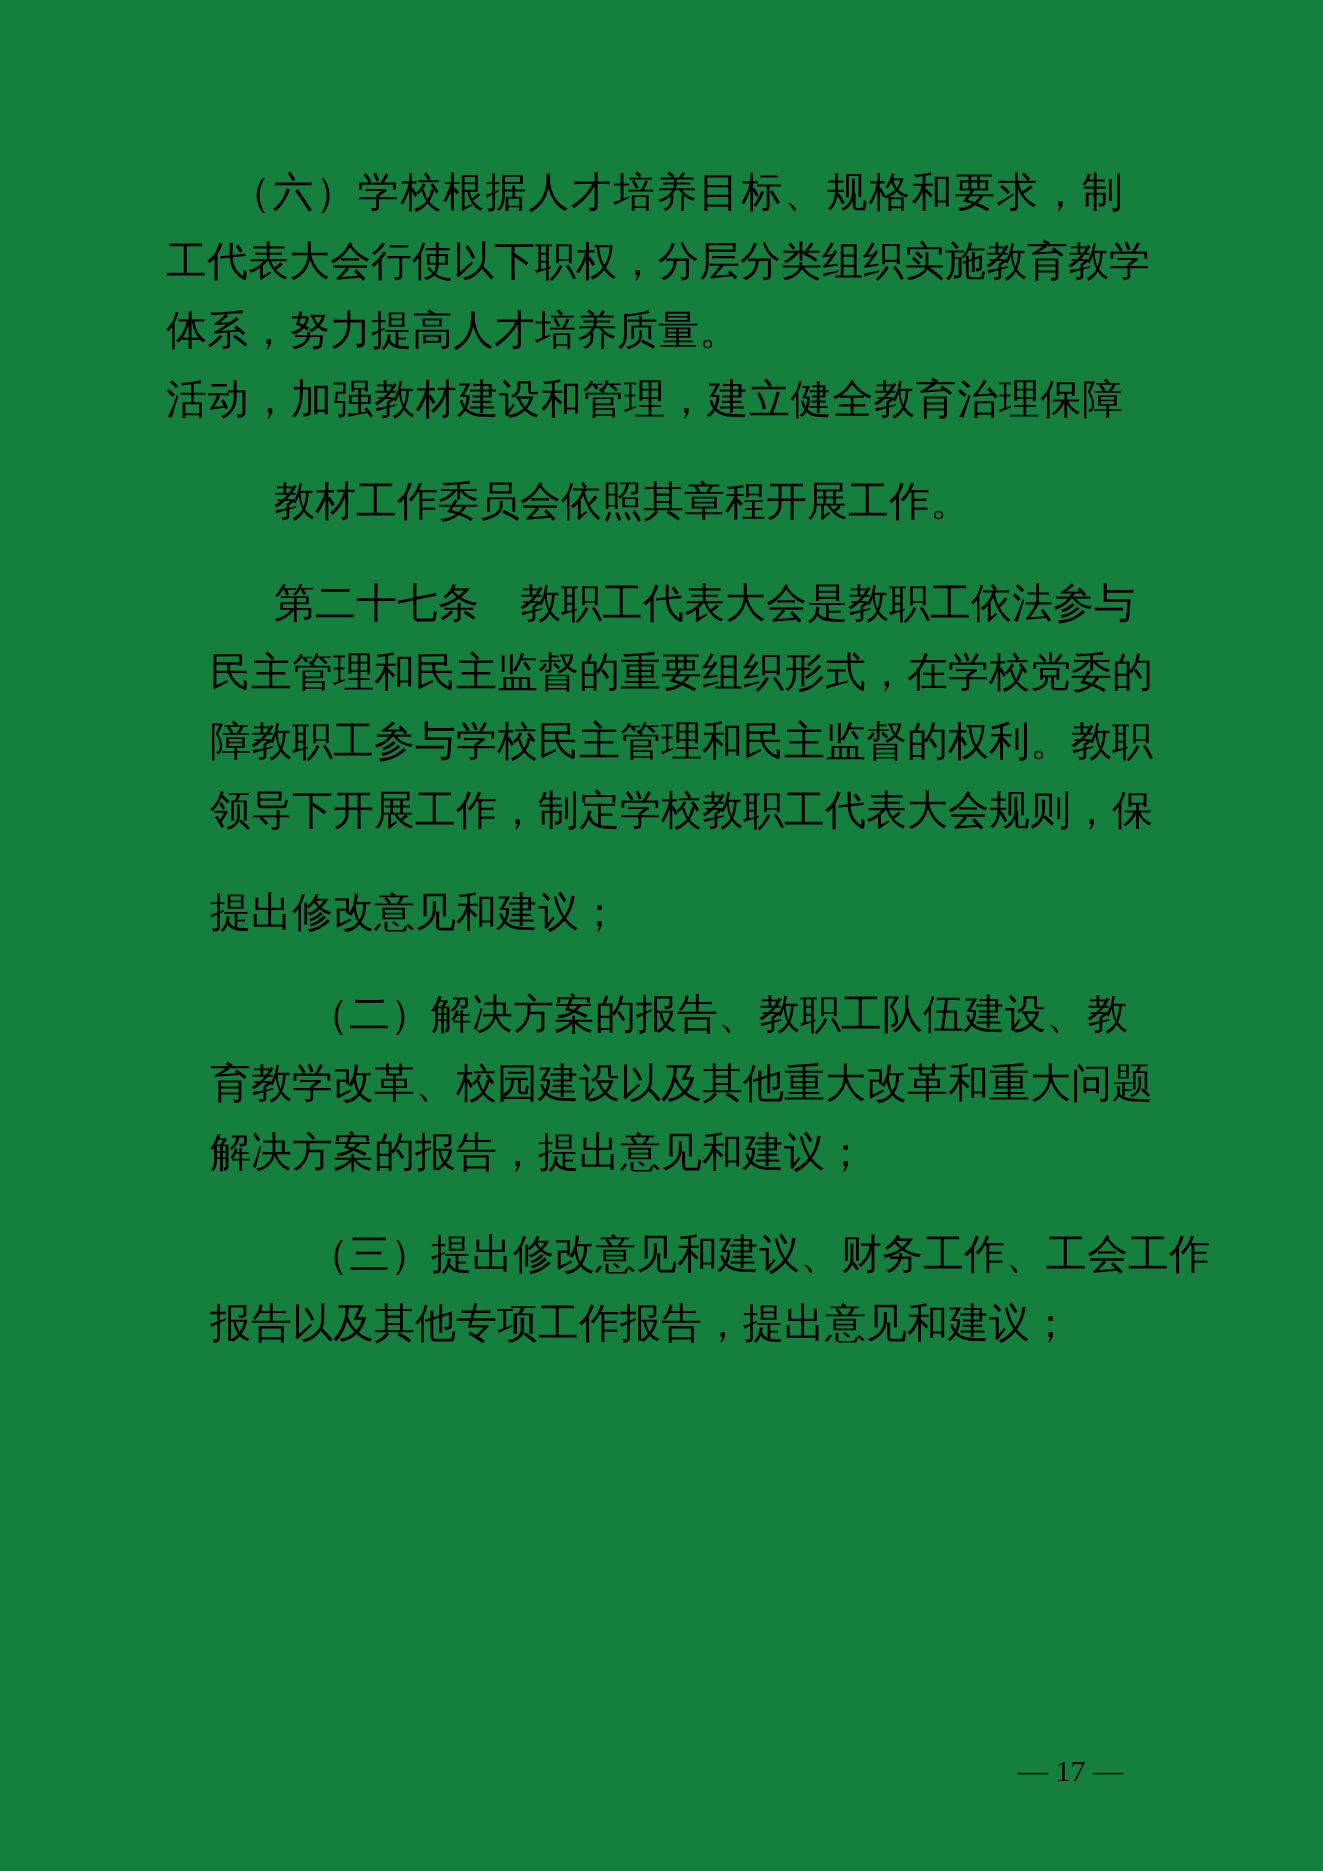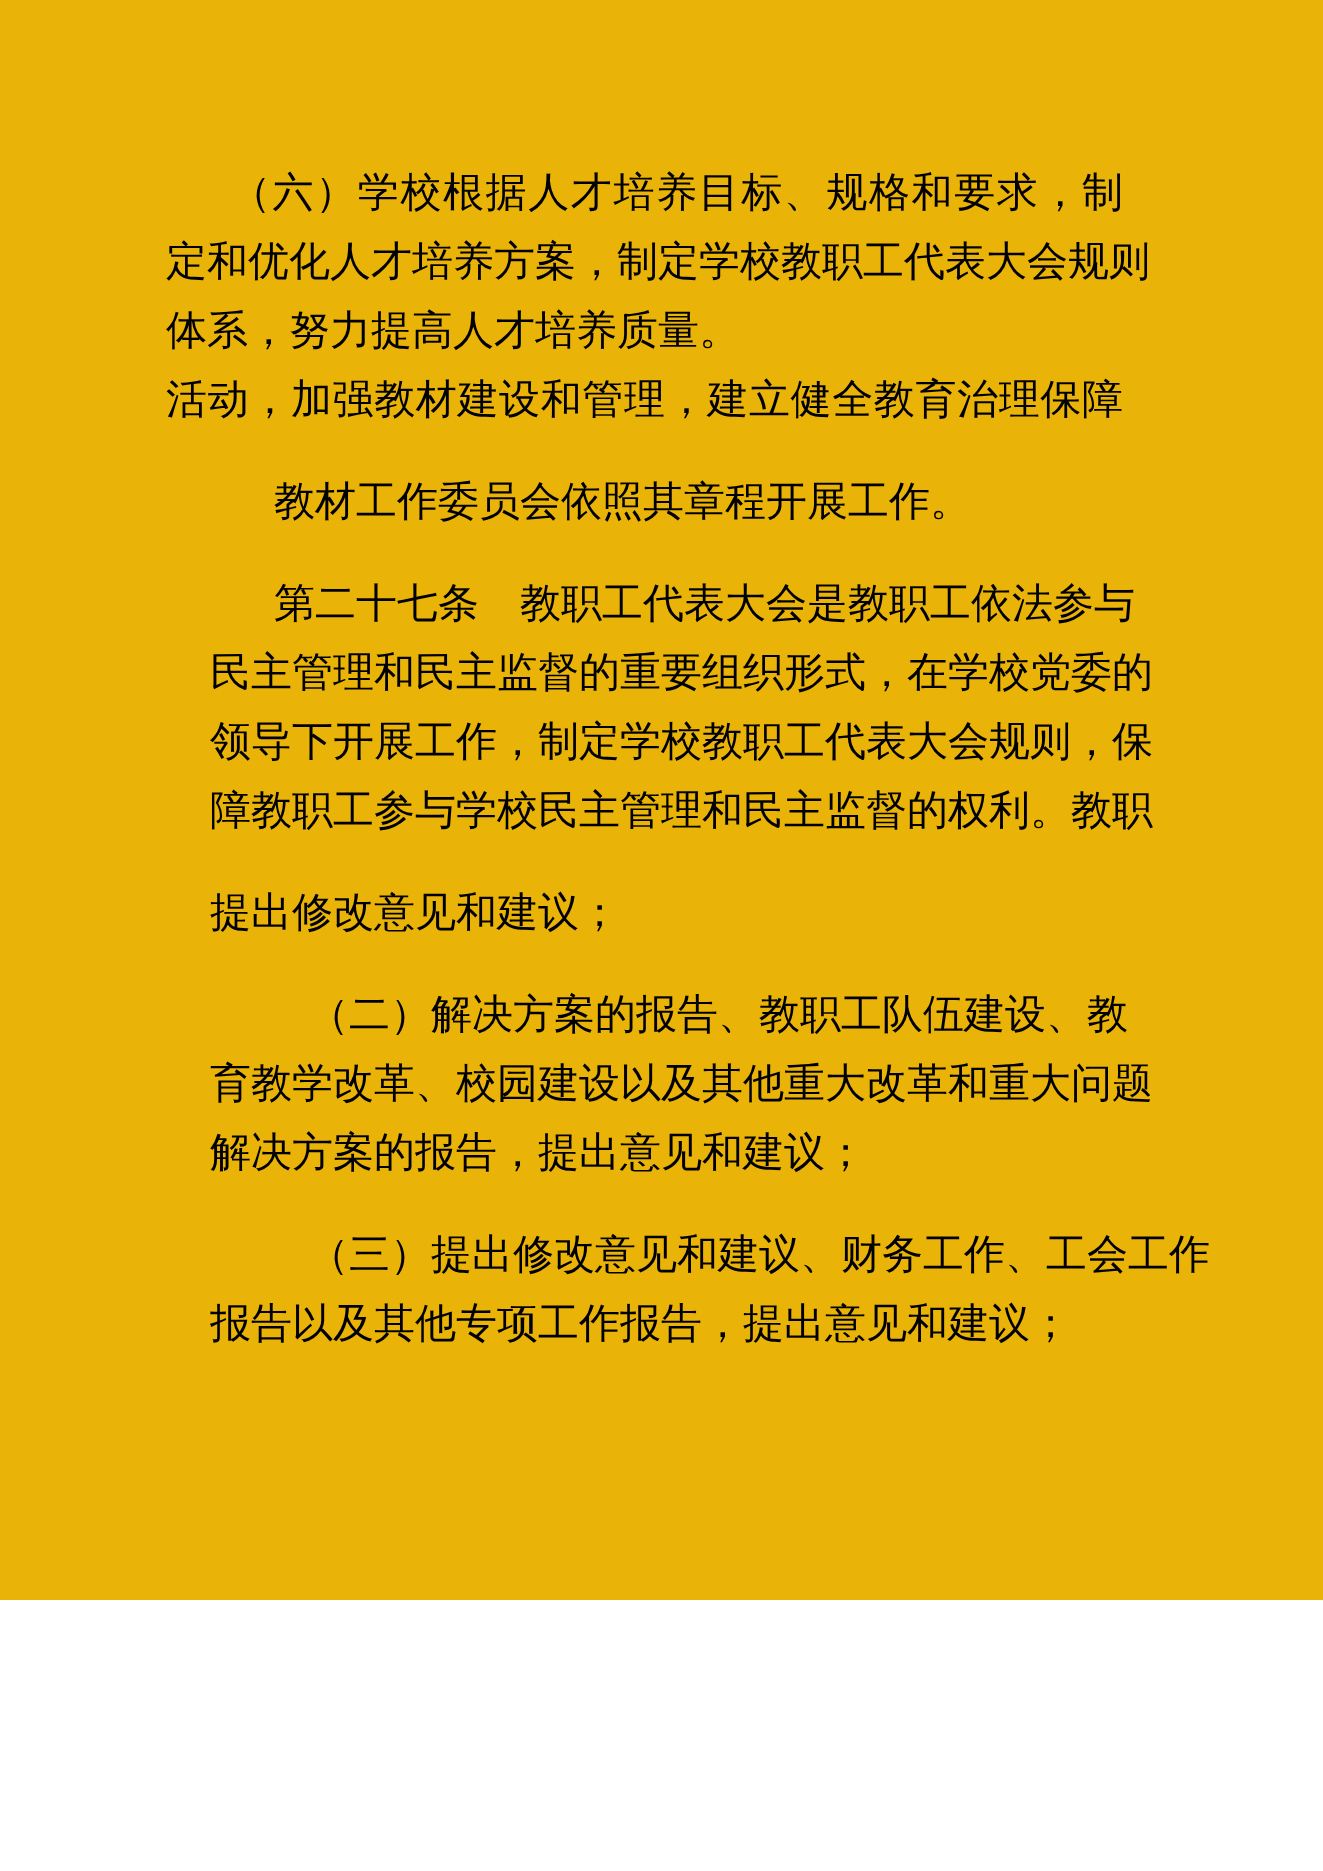--- a/index.html
+++ b/index.html
@@ -10,22 +10,22 @@
   body {
     width: 1323px;
     height: 1871px;
     font-family: "Liberation Serif", "DejaVu Serif", serif;
     color: #000000;
     position: relative;
   }
   .page {
     position: relative;
     width: 1323px;
-    height: 1600px;
-    background: #eab308;
+    height: 1871px;
+    background: #15803d;
     overflow: hidden;
   }
   .content {
     position: absolute;
     left: 166px;
     top: 158px;
     width: 957px;
   }
   .para {
     margin: 0;
@@ -61,34 +61,34 @@
   }
 </style>
 </head>
 <body>
 
 <div class="page">
   <div class="content">
 
     <div class="para">
       <div class="line indent-sm">（六）学校根据人才培养目标、规格和要求，制</div>
-      <div class="line">定和优化人才培养方案，制定学校教职工代表大会规则</div>
+      <div class="line">工代表大会行使以下职权，分层分类组织实施教育教学</div>
       <div class="line last">体系，努力提高人才培养质量。</div>
       <div class="line">活动，加强教材建设和管理，建立健全教育治理保障</div>
     </div>
 
     <div class="para">
       <div class="line indent-sm last">教材工作委员会依照其章程开展工作。</div>
     </div>
 
     <div class="para">
       <div class="line indent-sm"><span class="term">第二十七条</span><span>　教职工代表大会是教职工依法参与</span></div>
       <div class="line">民主管理和民主监督的重要组织形式，在学校党委的</div>
+      <div class="line">障教职工参与学校民主管理和民主监督的权利。教职</div>
       <div class="line">领导下开展工作，制定学校教职工代表大会规则，保</div>
-      <div class="line">障教职工参与学校民主管理和民主监督的权利。教职</div>
     </div>
 
     <div class="para">
       <div class="line last">提出修改意见和建议；</div>
     </div>
 
     <div class="para">
       <div class="line indent-lg">（二）解决方案的报告、教职工队伍建设、教</div>
       <div class="line">育教学改革、校园建设以及其他重大改革和重大问题</div>
       <div class="line last">解决方案的报告，提出意见和建议；</div>

